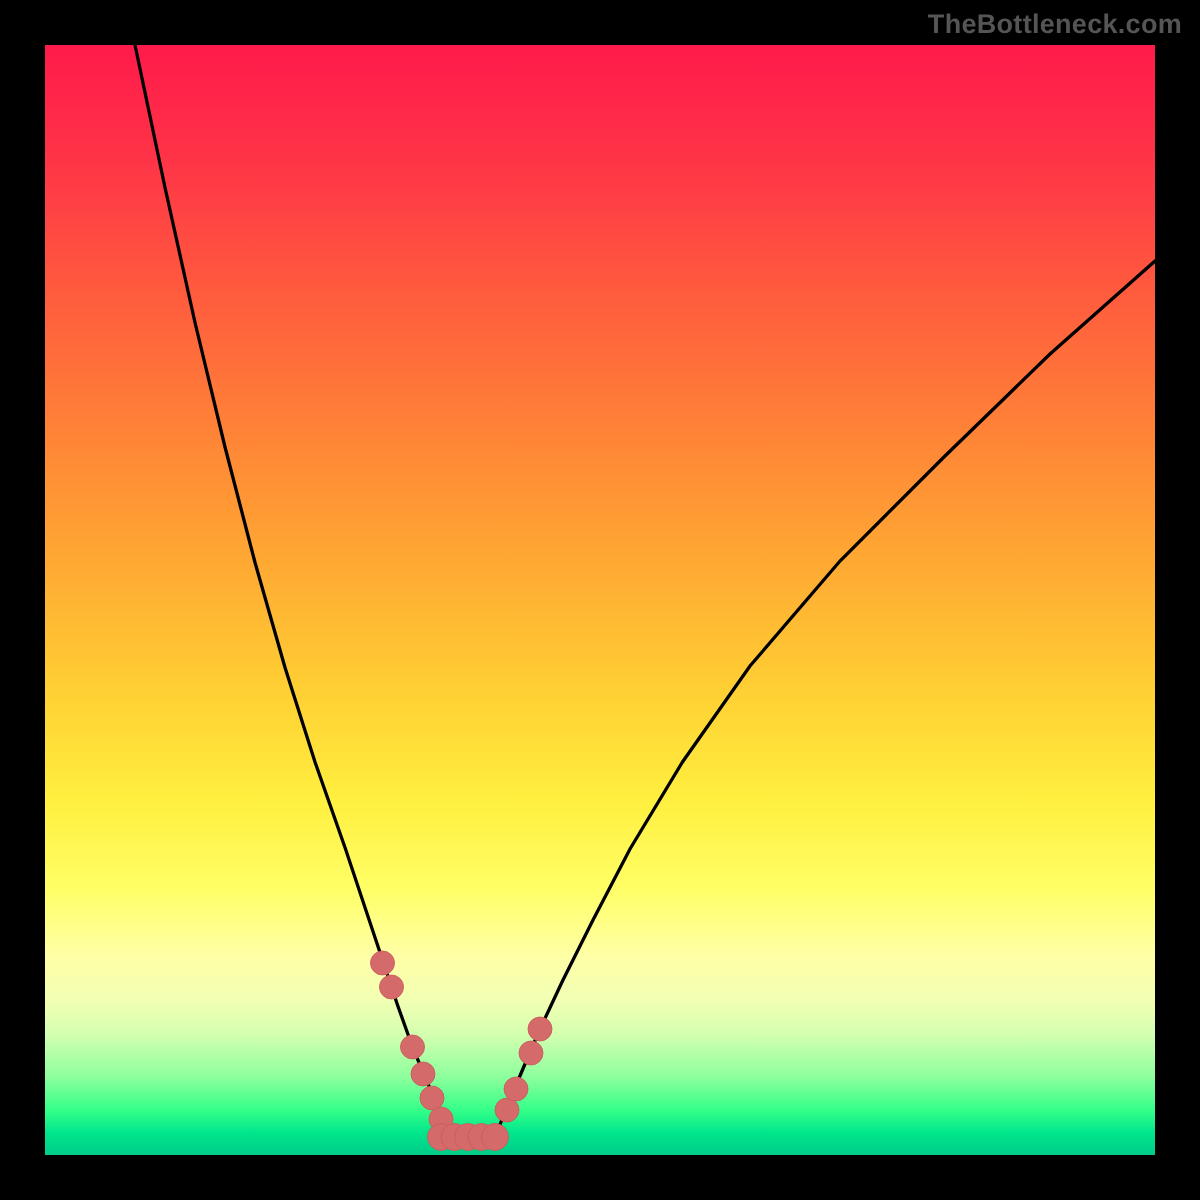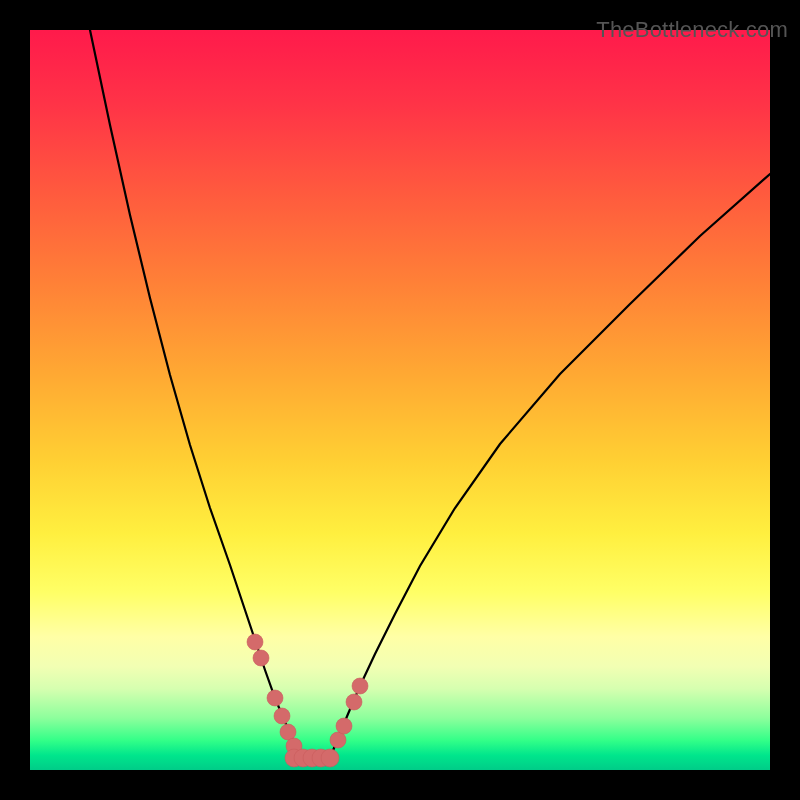--- a/index.html
+++ b/index.html
@@ -11,25 +11,25 @@
     font-family: Arial, Helvetica, sans-serif;
     overflow: hidden;
   }
   .container {
     position: relative;
     width: 800px;
     height: 800px;
   }
   .watermark {
     position: absolute;
-    top: 17px;
+    top: 6px;
     right: 12px;
     color: #555;
-    font-size: 22px;
-    font-weight: 400;
+    font-size: 18px;
+    font-weight: 700;
     letter-spacing: 0.2px;
     z-index: 20;
   }
   .plot-box {
     position: absolute;
     left: 30px;
     top: 30px;
     width: 740px;
     height: 740px;
     overflow: hidden;

